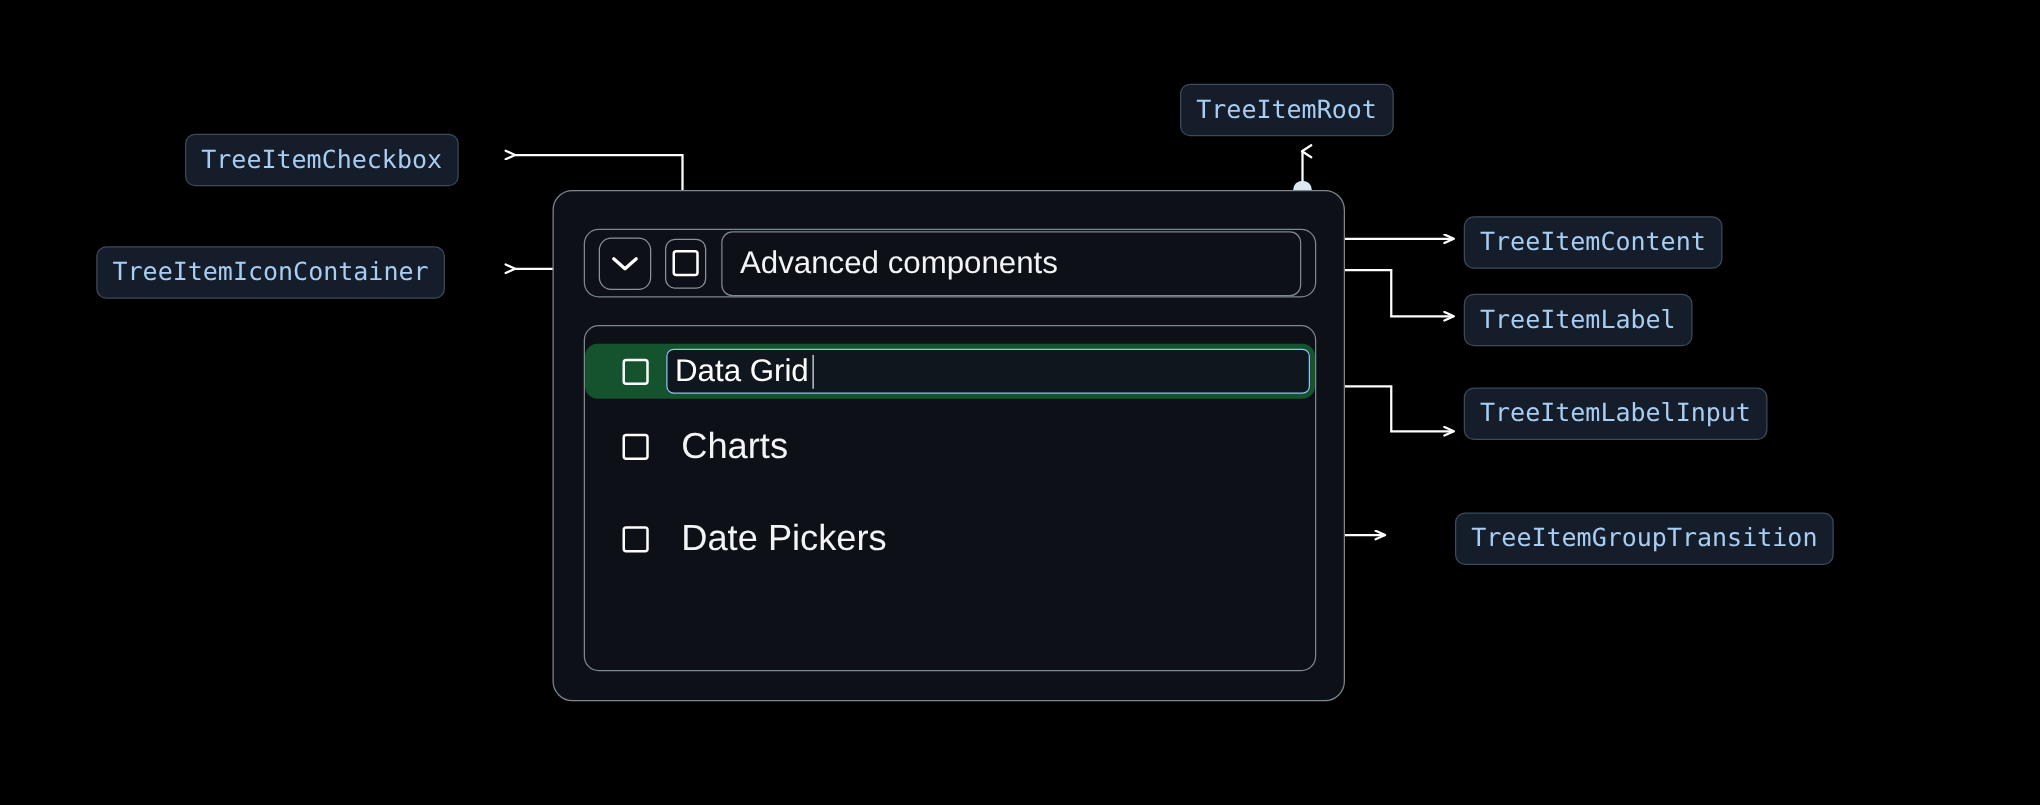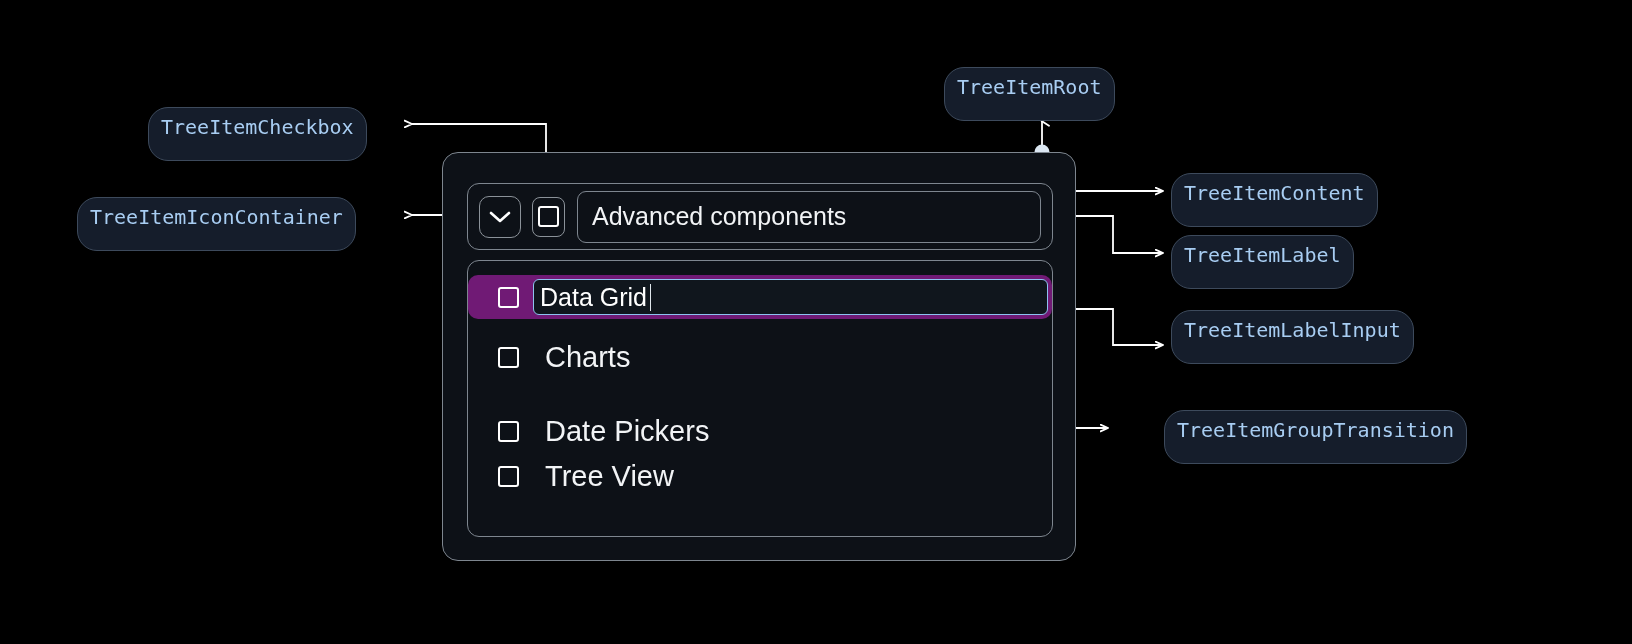--- a/index.html
+++ b/index.html
@@ -22,27 +22,27 @@
     width: 1632px;
     height: 644px;
   }
 
   
   .chip {
     position: absolute;
     box-sizing: border-box;
     background: #151d2b;
     border: 1px solid #3d4a5c;
-    border-radius: 20px;
+    border-radius: 8px;
     color: #a8cdf2;
     font-family: "DejaVu Sans Mono", "Liberation Mono", monospace;
     font-size: 20px;
     line-height: 1;
     letter-spacing: 0px;
-    padding: 9px 12px 23px 12px;
+    padding: 9px 12px 11px 12px;
     white-space: nowrap;
   }
 
   
   #wires {
     position: absolute;
     left: 0; top: 0;
     width: 1632px;
     height: 644px;
     pointer-events: none;
@@ -59,21 +59,21 @@
     background: #0d1117;
     border: 1.4px solid #7e868f;
     border-radius: 16px;
   }
 
   .content-row {
     position: absolute;
     left: 24px;
     top: 30px;
     width: 586px;
-    height: 67px;
+    height: 55px;
     box-sizing: border-box;
     background: transparent;
     border: 1.4px solid #7e868f;
     border-radius: 12px;
     display: flex;
     align-items: center;
     padding-left: 11px;
   }
 
   .icon-container {
@@ -144,21 +144,21 @@
     position: absolute;
     left: 0;
     width: 100%;
     height: 44px;
     display: flex;
     align-items: center;
     box-sizing: border-box;
     padding-left: 30px;
   }
   .tree-row.selected {
-    background: #701a75;
+    background: #14532d;
     border-radius: 10px;
   }
   .tree-row .cbx { margin-right: 0; }
 
   .row-label {
     margin-left: 26px;
     color: #f2f4f6;
     font-size: 29px;
     line-height: 1;
     white-space: nowrap;
@@ -283,21 +283,17 @@
       <div class="tree-row" style="top:74px;">
         <span class="cbx"></span>
         <span class="row-label">Charts</span>
       </div>
 
       <div class="tree-row" style="top:148px;">
         <span class="cbx"></span>
         <span class="row-label">Date Pickers</span>
       </div>
 
-      <div class="tree-row" style="top:193px;">
-        <span class="cbx"></span>
-        <span class="row-label">Tree View</span>
-      </div>
 
     </div>
   </div>
 
 </div>
 
 </body></html>

